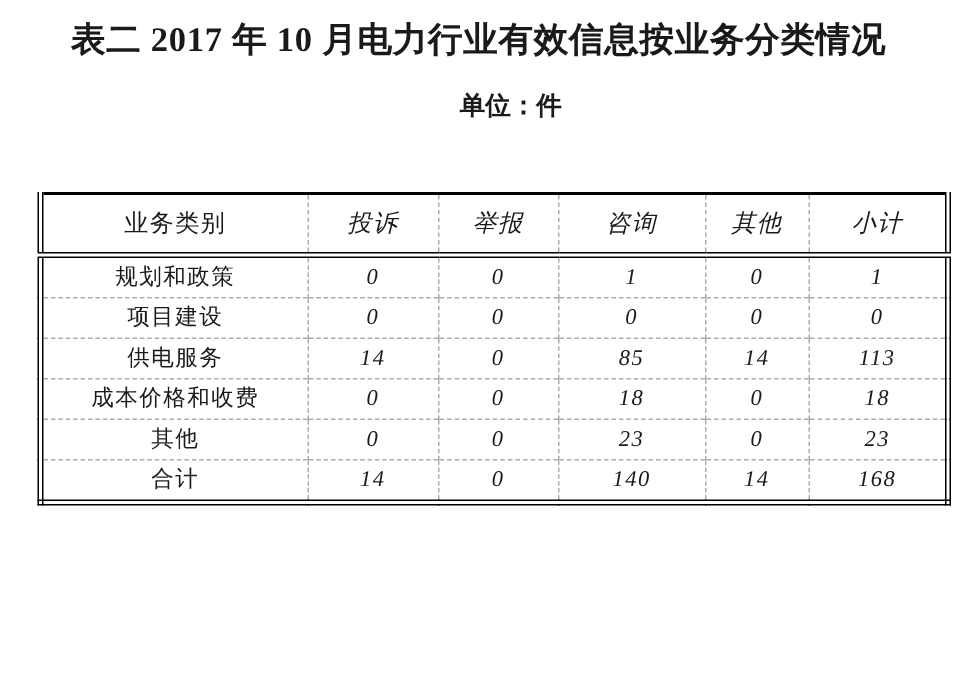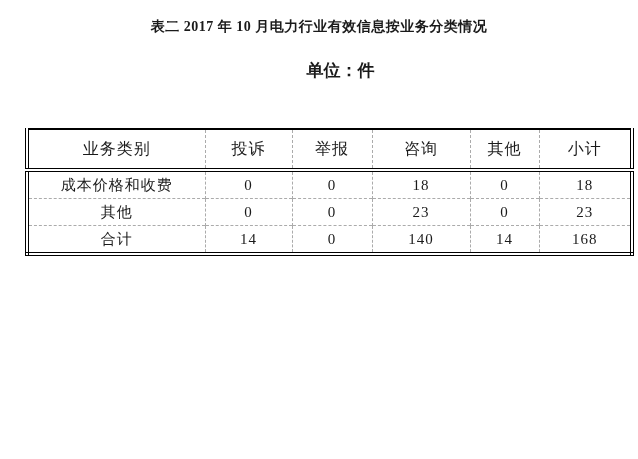--- a/index.html
+++ b/index.html
@@ -9,21 +9,21 @@
   }
   body {
     width: 638px;
     height: 459px;
     font-family: "Liberation Serif", serif;
     color: #1a1a1a;
     overflow: hidden;
   }
   .doc-title {
     text-align: center;
-    font-size: 14px;
+    font-size: 23px;
     font-weight: bold;
     margin: 15px 0 0 0;
     line-height: 24px;
     letter-spacing: 0.5px;
   }
   .unit-label {
     text-align: center;
     font-size: 17px;
     font-weight: bold;
     margin: 20px 0 0 0;
@@ -56,20 +56,21 @@
     height: 24px;
     font-size: 15px;
     text-align: center;
     vertical-align: middle;
     line-height: 24px;
     letter-spacing: 1px;
   }
   table.data-table th + th,
   table.data-table td + td {
     border-left: 1px dashed #ababab;
+    font-style: italic;
   }
   table.data-table tbody tr + tr td {
     border-top: 1px dashed #ababab;
   }
   table.data-table tr.tall td {
     height: 49px;
   }
   td.cat {
     padding: 0 26px;
   }
@@ -98,20 +99,44 @@
           <th>业务类别</th>
           <th>投诉</th>
           <th>举报</th>
           <th>咨询</th>
           <th>其他</th>
           <th>小计</th>
         </tr>
       </thead>
       <tbody>
         <tr>
+          <td class="cat">规划和政策</td>
+          <td>0</td>
+          <td>0</td>
+          <td>1</td>
+          <td>0</td>
+          <td>1</td>
+        </tr>
+        <tr>
+          <td class="cat">项目建设</td>
+          <td>0</td>
+          <td>0</td>
+          <td>0</td>
+          <td>0</td>
+          <td>0</td>
+        </tr>
+        <tr>
+          <td class="cat">供电服务</td>
+          <td>14</td>
+          <td>0</td>
+          <td>85</td>
+          <td>14</td>
+          <td>113</td>
+        </tr>
+        <tr>
           <td class="cat">成本价格和收费</td>
           <td>0</td>
           <td>0</td>
           <td>18</td>
           <td>0</td>
           <td>18</td>
         </tr>
         <tr>
           <td class="cat">其他</td>
           <td>0</td>

